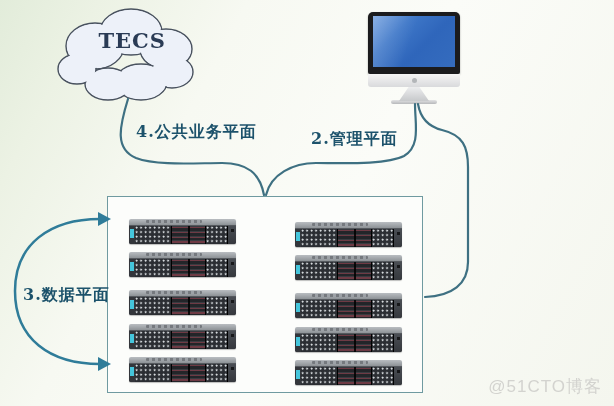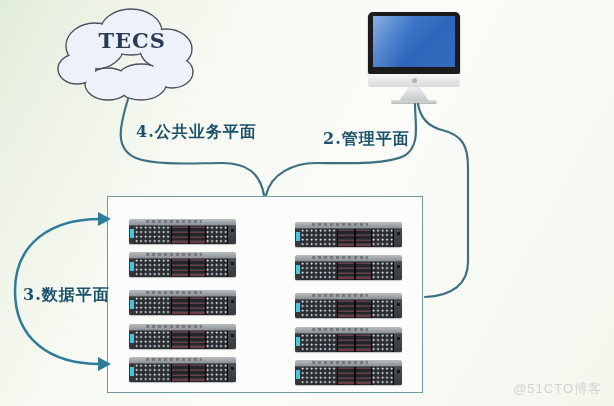--- a/index.html
+++ b/index.html
@@ -72,26 +72,26 @@
   .mon-stand{width:30px;height:14px;margin:0 auto;
     background:linear-gradient(#ecedee,#c7c9cb);
     clip-path:polygon(32% 0,68% 0,100% 100%,0 100%);}
   .mon-base{width:46px;height:4px;margin:-1px auto 0;border-radius:2px;
     background:linear-gradient(#e2e3e4,#b7b9bb);}
   
   .lbl{position:absolute;z-index:4;white-space:nowrap;
     font-family:"DejaVu Serif",serif;font-weight:bold;font-size:16px;
     color:var(--label-text,#1c526b);letter-spacing:1px;}
   .lbl-public{left:136px;top:122px;}
-  .lbl-mgmt{left:311px;top:129px;margin-left:12px;}
+  .lbl-mgmt{left:311px;top:129px;}
   .lbl-hw{left:483px;top:181px;}
   .lbl-data{left:16px;top:285px;margin-left:7px;}
   
   .watermark{position:absolute;right:12px;bottom:8px;z-index:4;
-    font-size:13px;color:#d3d3cf;letter-spacing:1px;}
+    font-size:17px;color:#d3d3cf;letter-spacing:1px;}
 </style>
 </head>
 <body>
 
 <div class="stage">
 
   <div class="rack-box">
     <div class="rack-col left">
       <div class="server">
         <div class="srv-top">

